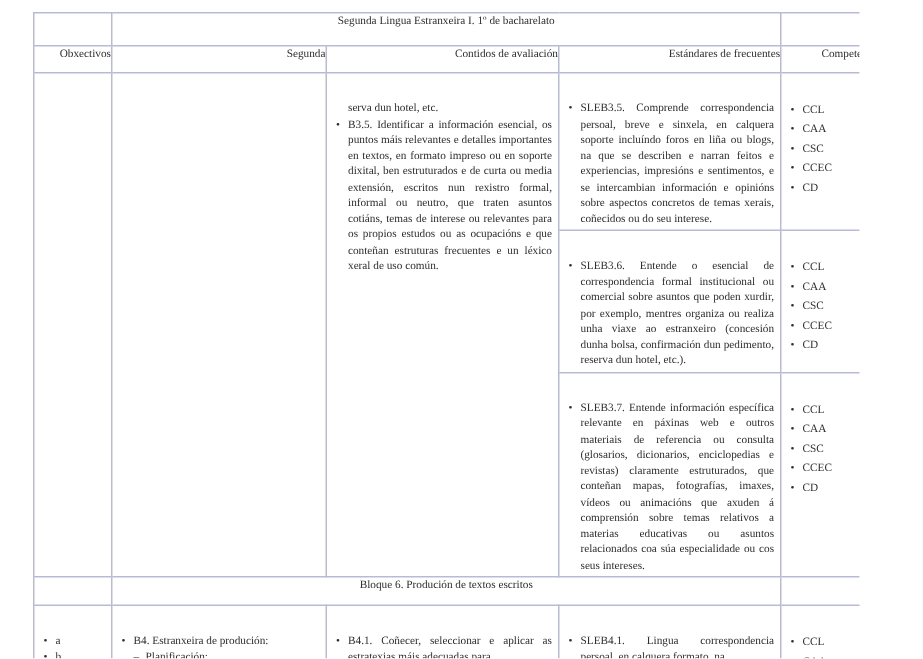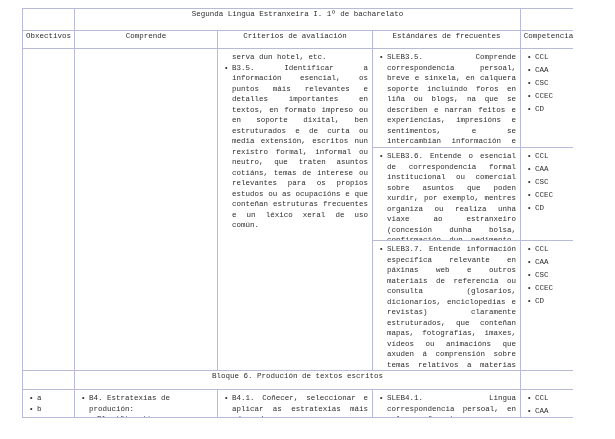--- a/index.html
+++ b/index.html
@@ -5,21 +5,21 @@
   html, body {
     margin: 0;
     padding: 0;
     background: #ffffff;
   }
   .page {
     position: relative;
     width: 573px;
     height: 439px;
     background: #ffffff;
-    font-family: Liberation Mono, monospace;
+    font-family: Liberation Serif, serif;
     color: #2e2e2e;
     overflow: hidden;
   }
   table.curr {
     position: absolute;
     left: 22px;
     top: 8px;
     width: 590px;
     border-collapse: collapse;
     table-layout: fixed;
@@ -39,26 +39,27 @@
   tr.r-b2     { height: 93px; }
   tr.r-b3     { height: 130px; }
   tr.r-bloque { height: 19px; }
   tr.r-last   { height: 28px; }
 
   td.c-center {
     text-align: center;
     vertical-align: middle;
   }
   td.c-head {
-    text-align: center;
+    text-align: right;
     vertical-align: middle;
   }
   .cb {
     padding: 3px 4px 2px 5px;
     overflow: hidden;
+    margin-top: 15px;
   }
   .cb.comp { padding-top: 2px; }
   .clip-a   { max-height: 93px; }
   .clip-b   { max-height: 87px; }
   .clip-c   { max-height: 124px; }
   .clip-cri { max-height: 316px; }
   .clip-last{ max-height: 22px; }
 
   .jt { text-align: justify; }
 
@@ -104,22 +105,22 @@
 
     <tbody>
         <tr class="r-title">
       <td></td>
       <td colspan="3" class="c-center">Segunda Lingua Estranxeira I. 1º de bacharelato</td>
       <td></td>
     </tr>
 
     <tr class="r-cols">
       <td class="c-head">Obxectivos</td>
-      <td class="c-head">Comprende</td>
-      <td class="c-head">Criterios de avaliación</td>
+      <td class="c-head">Segunda</td>
+      <td class="c-head">Contidos de avaliación</td>
       <td class="c-head">Estándares de frecuentes</td>
       <td class="c-head">Competencias puntos</td>
     </tr>
 
     <tr class="r-b1">
       <td rowspan="3"></td>
       <td rowspan="3"></td>
       <td rowspan="3">
         <div class="cb clip-cri">
           <div class="cont jt">serva dun hotel, etc.</div>
@@ -184,21 +185,21 @@
 
     <tr class="r-last">
       <td>
         <div class="cb clip-last">
           <div class="li">a</div>
           <div class="li">b</div>
         </div>
       </td>
       <td>
         <div class="cb clip-last">
-          <div class="li">B4. Estratexias de produción:</div>
+          <div class="li">B4. Estranxeira de produción:</div>
           <div class="sub">Planificación:</div>
         </div>
       </td>
       <td>
         <div class="cb clip-last">
           <div class="li jt">B4.1. Coñecer, seleccionar e aplicar as estratexias máis adecuadas para</div>
         </div>
       </td>
       <td>
         <div class="cb clip-last">

